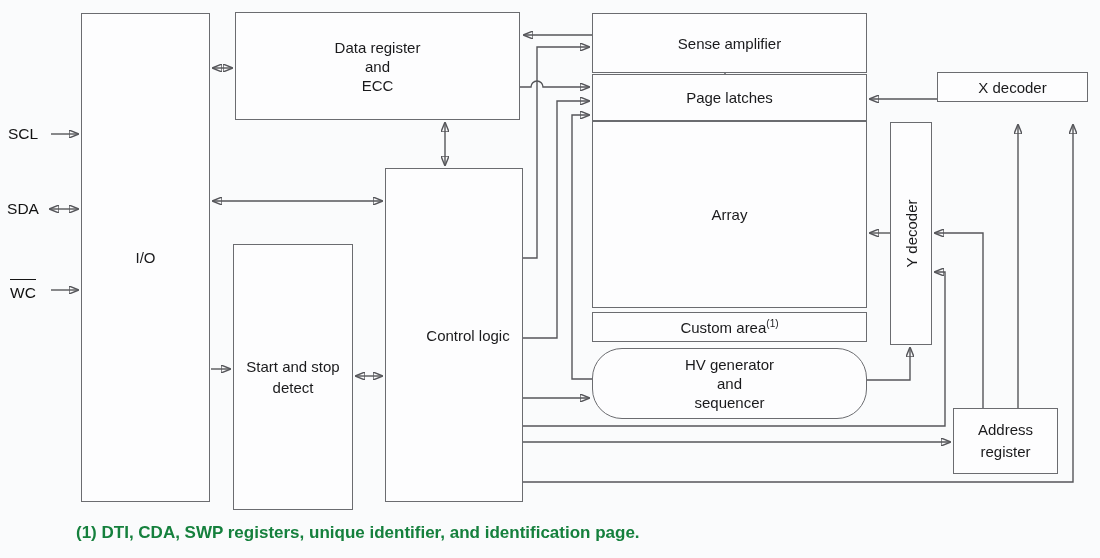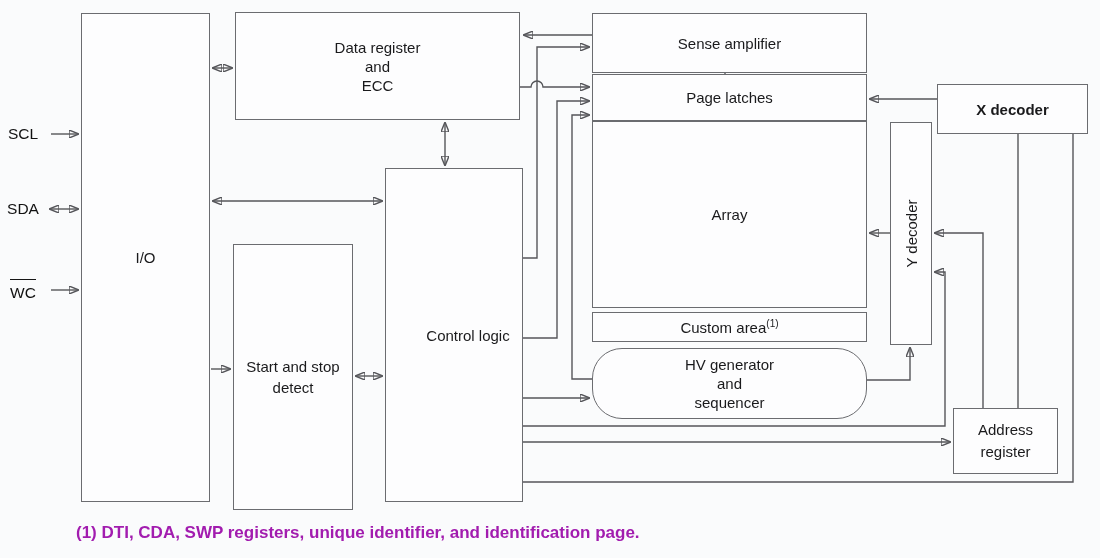--- a/index.html
+++ b/index.html
@@ -38,21 +38,21 @@
     text-align:center;
     font-size:15.5px; line-height:20px; color:#111;
   }
   .overline {
     display:inline-block;
     border-top:1.7px solid #161616;
     padding-top:4px; line-height:17px;
   }
   .footnote {
     position:absolute; left:76px; top:523px;
-    font-size:17px; font-weight:bold; color:#a21caf;
+    font-size:17px; font-weight:bold; color:#15803d;
     white-space:nowrap;
   }
 </style>
 </head>
 <body>
 
 <div id="stage">
 
   <svg id="wires" viewBox="0 0 1100 558" xmlns="http://www.w3.org/2000/svg">
     <defs>
@@ -129,21 +129,21 @@
 
   <div class="block" style="left:385px; top:168px; width:138px; height:334px;padding-left:28px;">
     <span class="blabel">Control logic</span>
   </div>
 
   <div class="block lh21" style="left:233px; top:244px; width:120px; height:266px;align-items:center;">
     <span class="blabel">Start and stop
 detect</span>
   </div>
 
-  <div class="block" style="left:937px; top:84px; width:151px; height:50px;font-weight:bold;">
+  <div class="block" style="left:937px; top:72px; width:151px; height:30px;">
     <span class="blabel">X decoder</span>
   </div>
 
   <div class="block" style="left:890px; top:122px; width:42px; height:223px;">
     <span class="blabel rot">Y decoder</span>
   </div>
 
   <div class="block lh22" style="left:953px; top:408px; width:105px; height:66px;">
     <span class="blabel">Address
 register</span>

